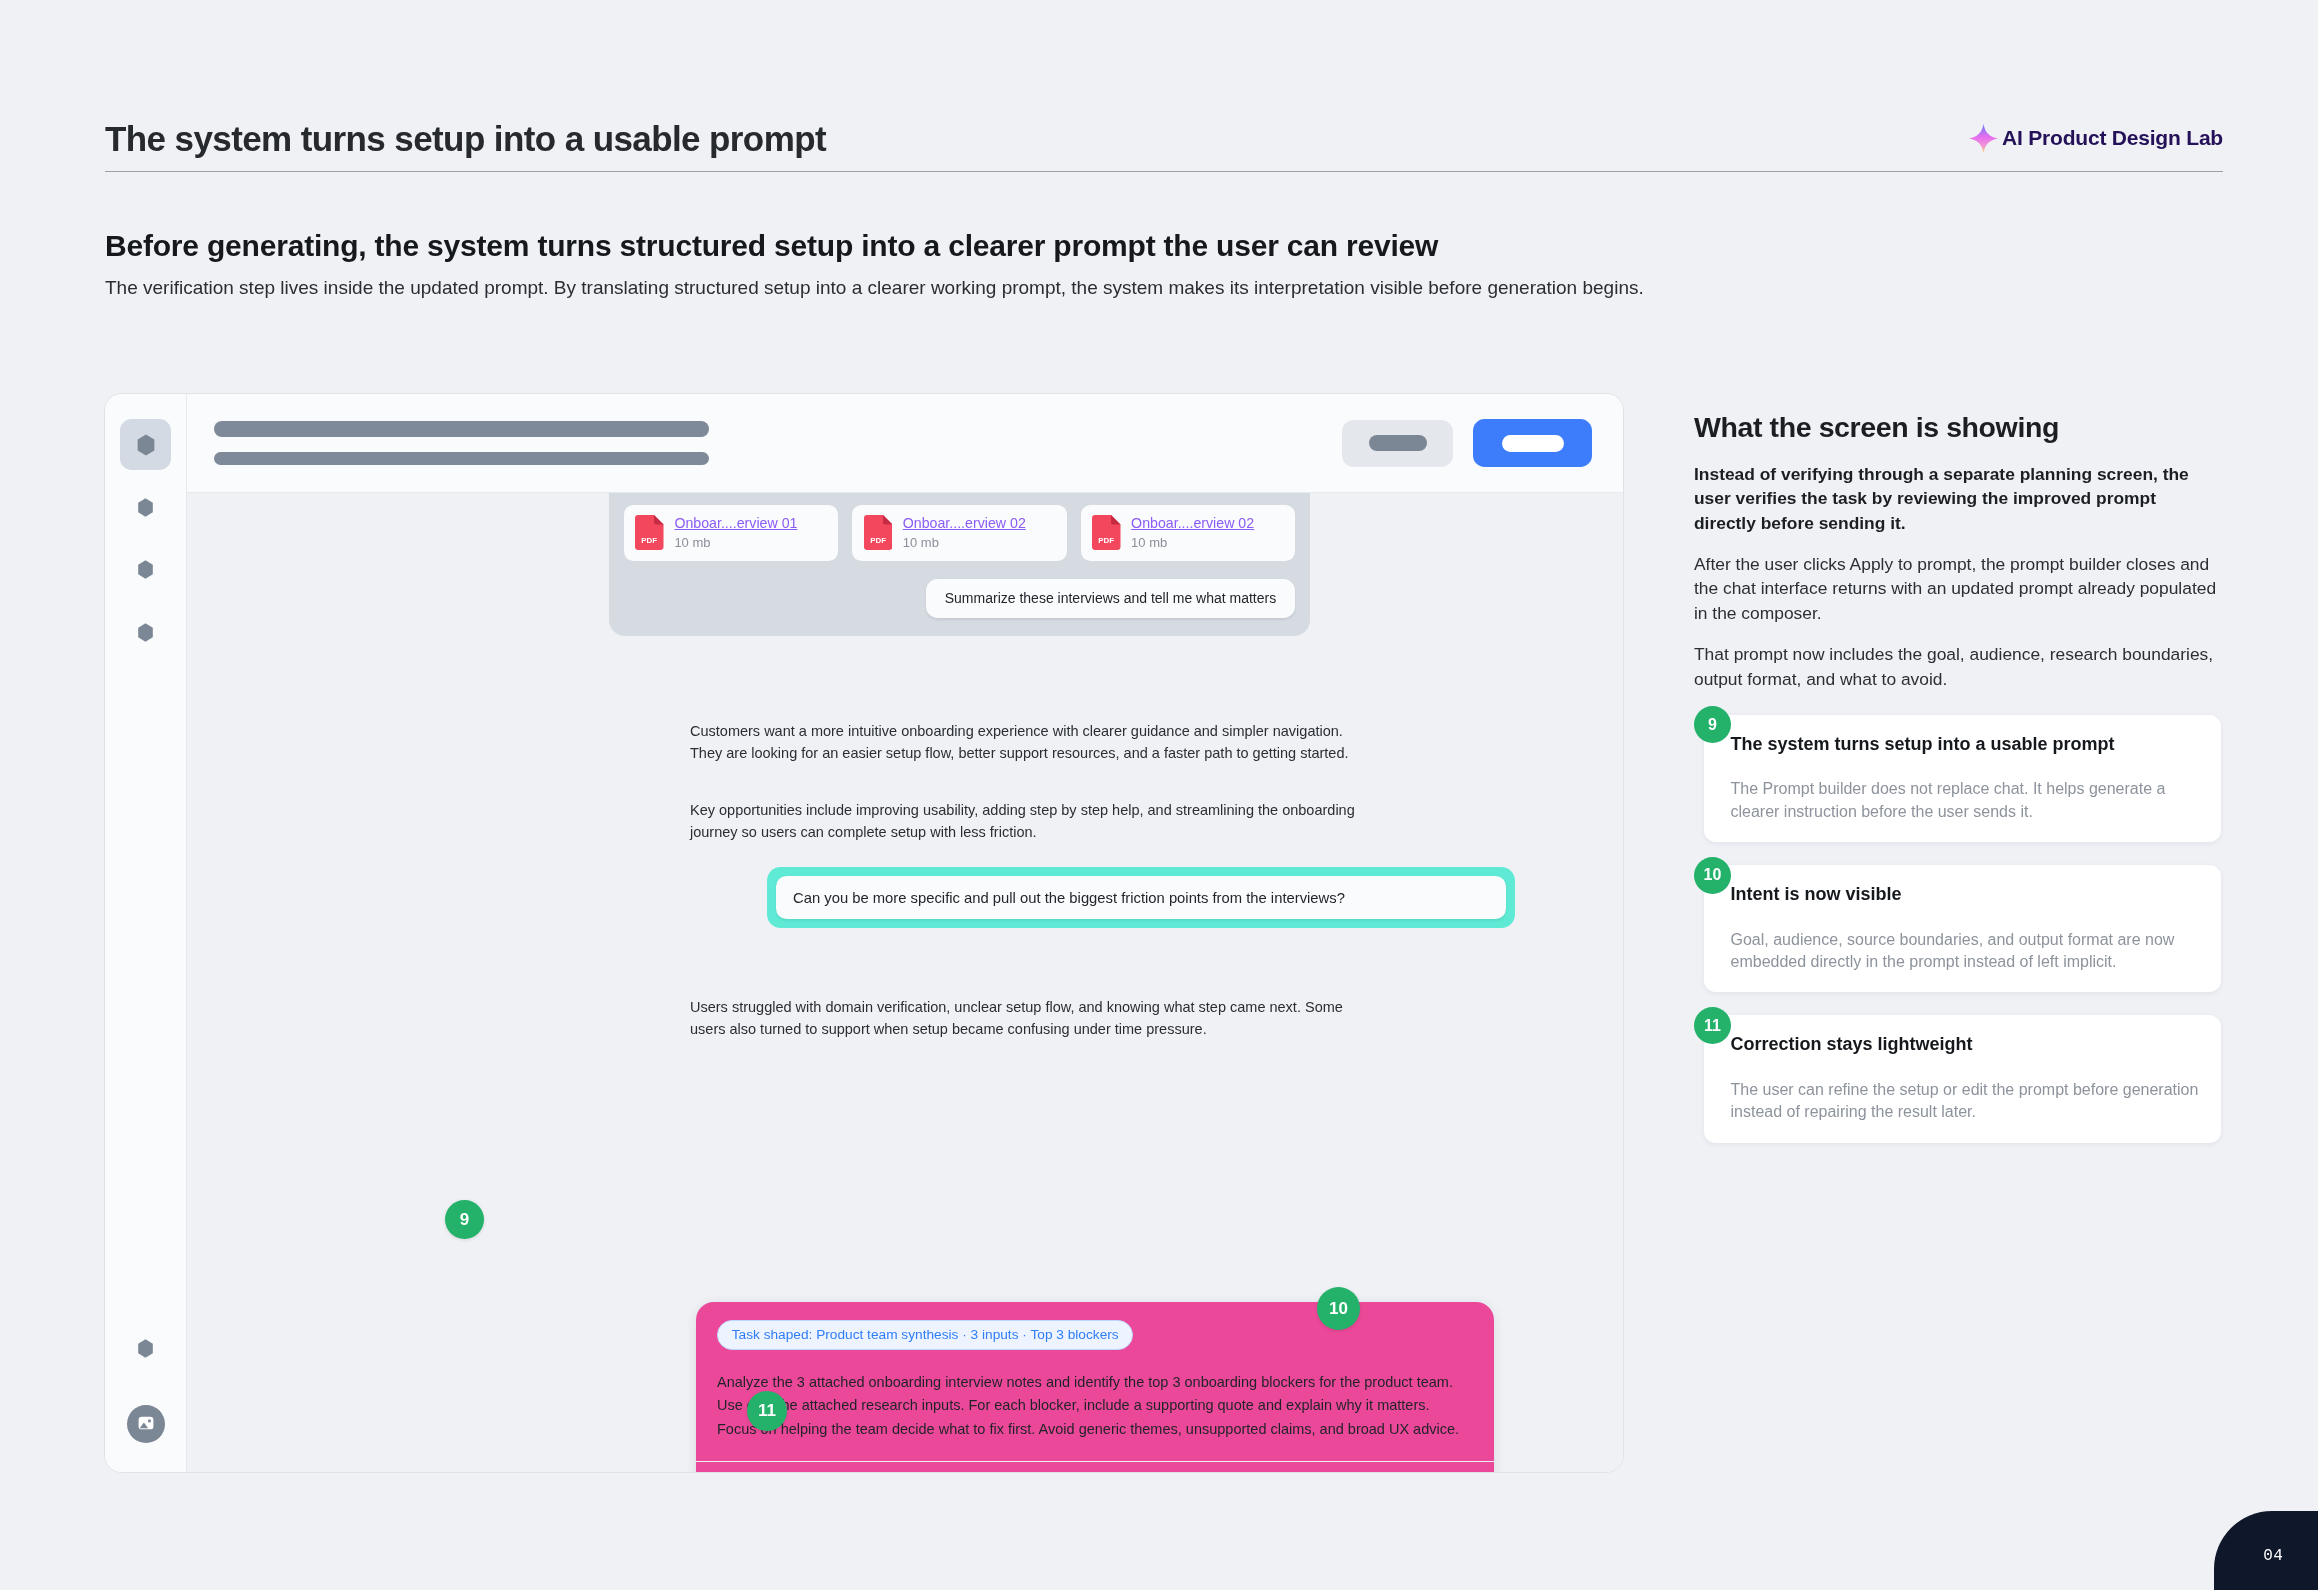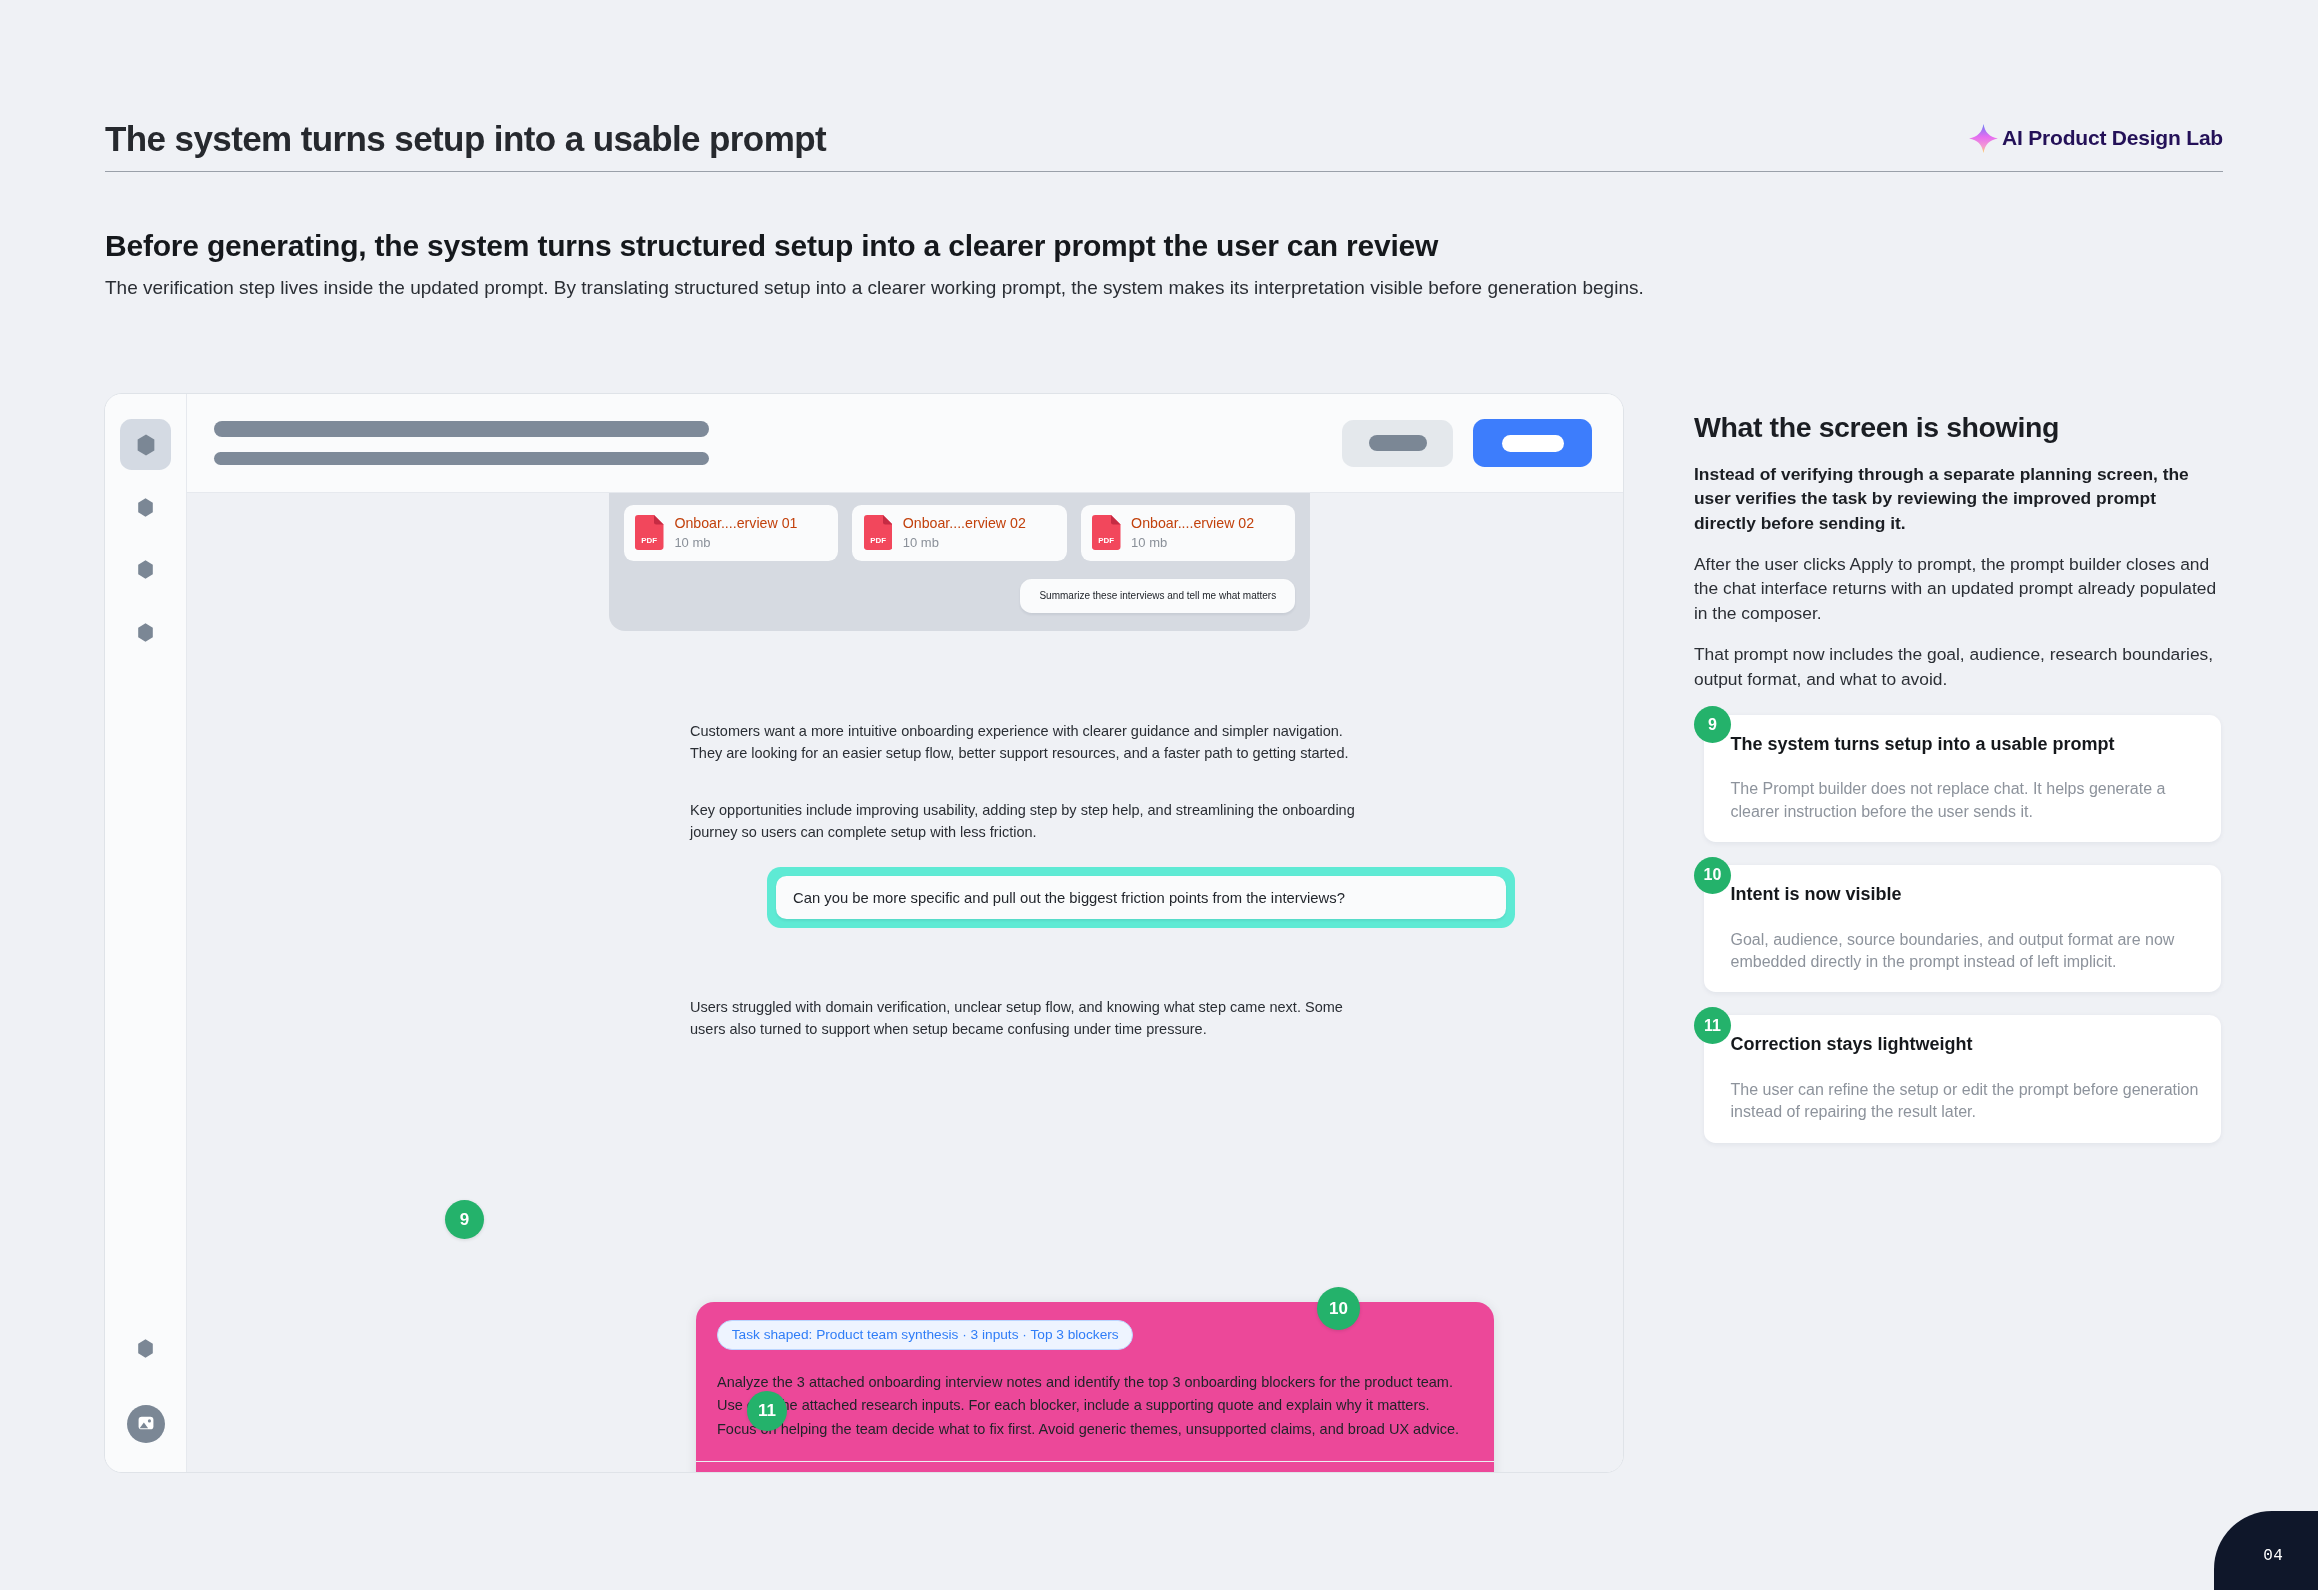--- a/index.html
+++ b/index.html
@@ -110,26 +110,26 @@
     background:#d6dae1; border-radius:0 0 16px 16px;
     padding:11.6px 14.8px 18px 14.8px;
   }
   .file-row{display:flex;gap:13.7px;}
   .file-chip{
     flex:1; background:#fafbfc; border-radius:9.5px;
     padding:10.5px 11.6px; display:flex; align-items:center; gap:10.5px;
   }
   .pdf-ico{width:28.5px;height:35px;flex:0 0 28.5px;display:block;}
   .file-meta{min-width:0;}
-  .file-name{font-size:14.2px;color:#c2410c;white-space:nowrap;line-height:1.25;}
+  .file-name{font-size:14.2px;color:#8b5cf6;white-space:nowrap;line-height:1.25;text-decoration:underline;}
   .file-size{font-size:13px;color:#8a9099;margin-top:2.1px;}
   .user-pill{
     margin-top:18px; margin-left:auto; width:fit-content;
     background:#fafbfc; border-radius:11.6px;
-    padding:11.6px 19px; font-size:10px; color:#22262c;
+    padding:11.6px 19px; font-size:14px; color:#22262c;
     box-shadow:0 1.1px 2.6px rgba(20,30,50,.07);
   }
 
   .asst-text{
     position:absolute; left:503px; width:685px;
     font-size:14.5px; line-height:1.55; color:#2a2e34;
   }
   .asst-text p + p{margin-top:34px;}
   .asst-1{top:227px;}
   .asst-2{top:503px;}

